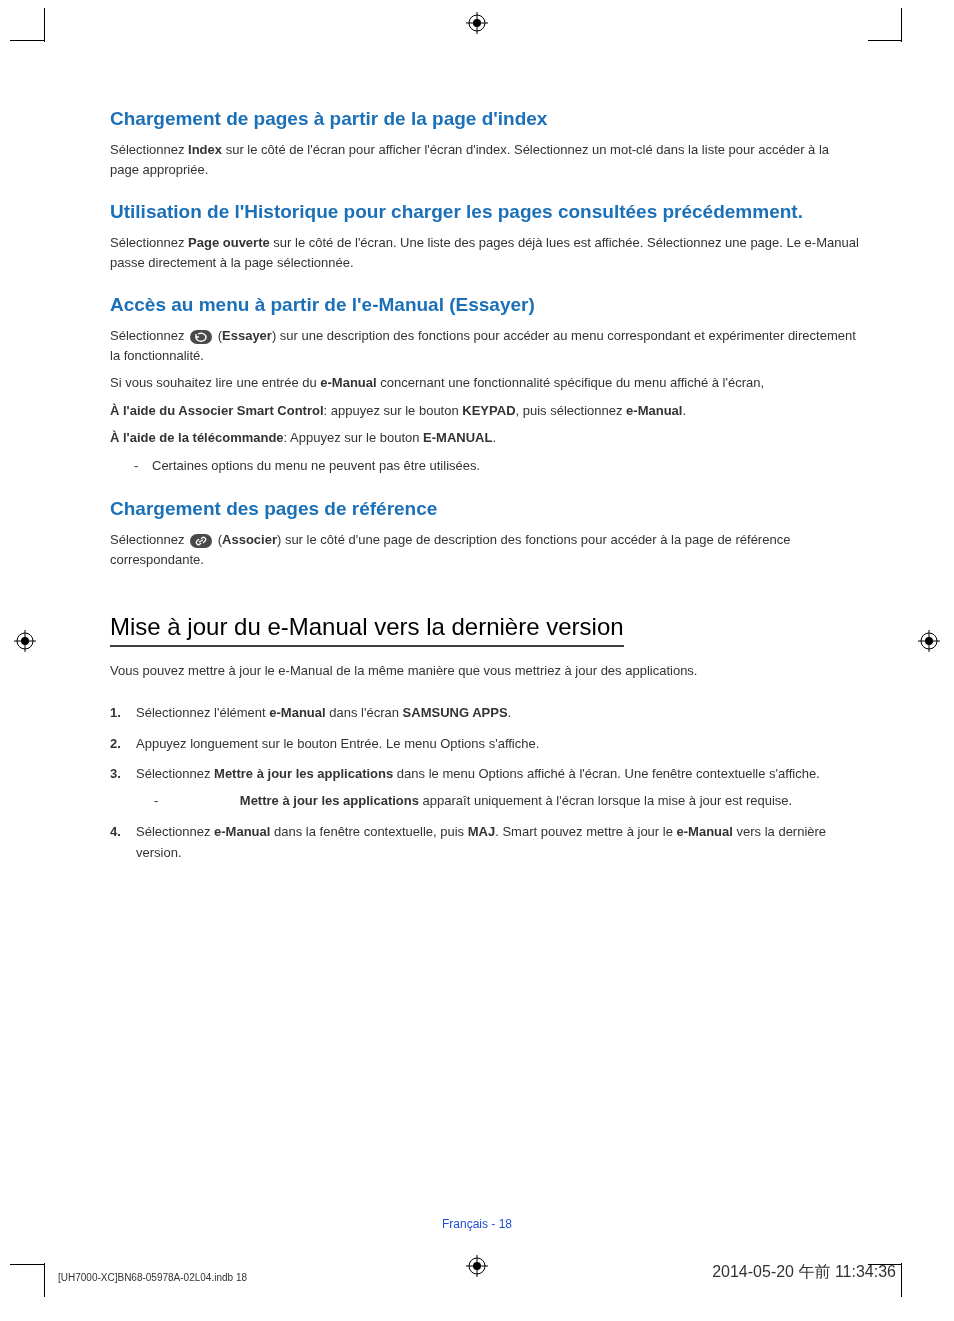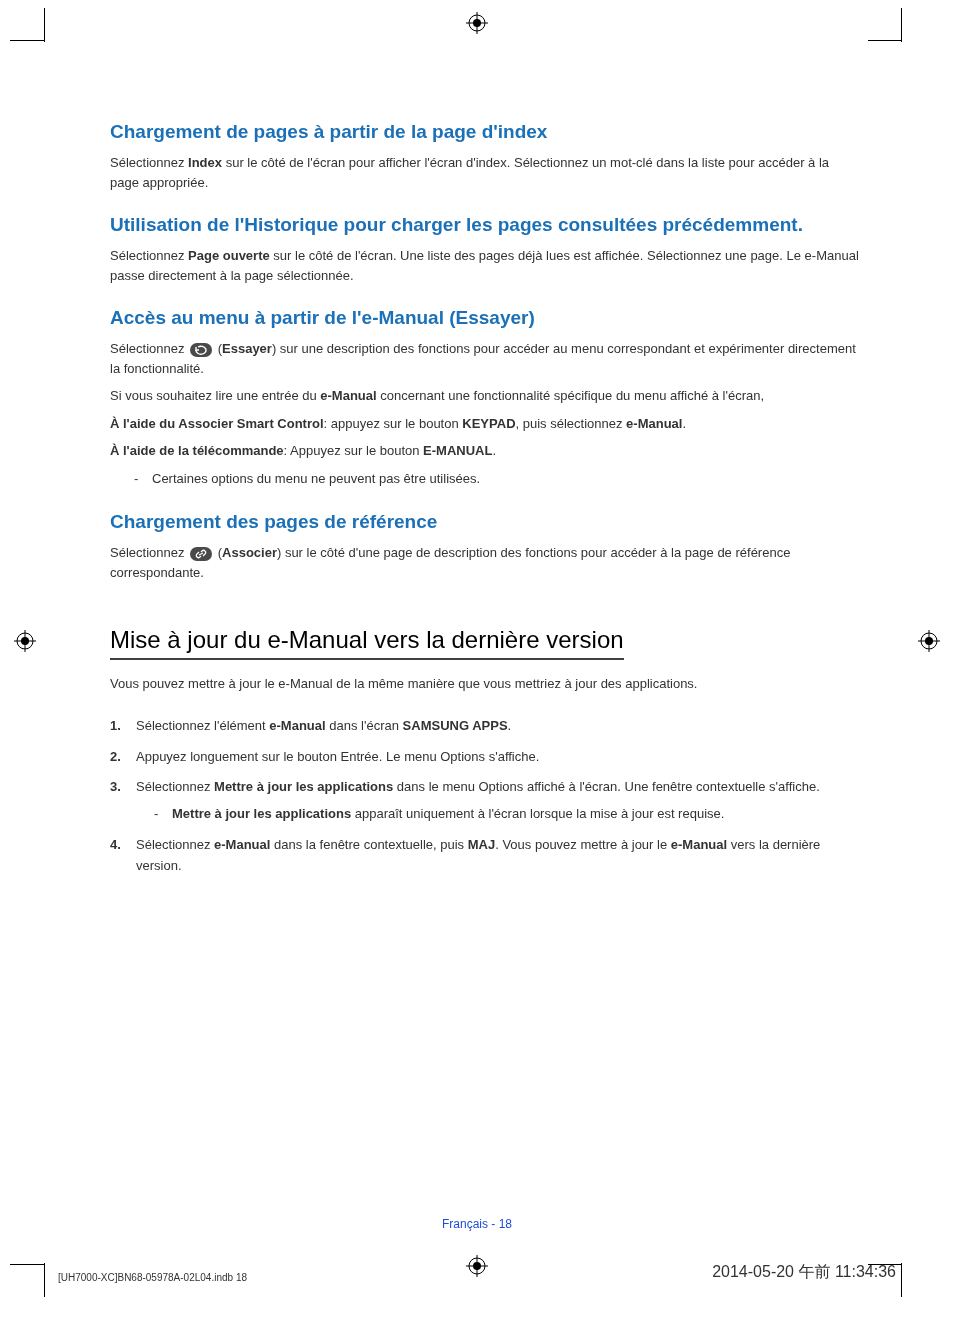--- a/index.html
+++ b/index.html
@@ -23,39 +23,39 @@
   .reg { position: absolute; width: 22px; height: 22px; }
   .reg svg { width: 22px; height: 22px; display: block; }
   .reg.top { top: 12px; left: 466px; }
   .reg.left { top: 630px; left: 14px; }
   .reg.right { top: 630px; right: 14px; }
   .reg.bottom { bottom: 44px; left: 466px; }
 
   .content { position: absolute; top: 108px; left: 110px; width: 750px; }
 
   h2.section { font-size: 19px; font-weight: bold; color: #1b70b8; margin-top: 22px; margin-bottom: 10px; }
-  h2.section:first-child { margin-top: 13px; }
+  h2.section:first-child { margin-top: 0; }
   p.body { font-size: 13px; line-height: 1.5; color: #333; margin-bottom: 8px; }
   .bold { font-weight: bold; }
 
   .icon-badge { display: inline-flex; align-items: center; justify-content: center; width: 22px; height: 14px; border-radius: 7px; background: #4a4a4a; color: #fff; vertical-align: middle; margin: 0 2px; }
   .icon-badge svg { width: 12px; height: 10px; }
 
   h1.major { font-size: 24px; font-weight: normal; color: #000000; border-bottom: 2px solid #404040; display: inline-block; padding-bottom: 4px; margin-top: 36px; margin-bottom: 14px; }
 
   ol.steps { list-style: none; padding-left: 0; margin-top: 22px; }
   ol.steps > li { position: relative; padding-left: 26px; font-size: 13px; line-height: 1.6; margin-bottom: 10px; color: #333; }
   ol.steps > li::before { content: attr(data-num) "."; position: absolute; left: 0; font-weight: bold; }
 
   ul.dash { list-style: none; padding-left: 24px; margin-top: 4px; }
   ul.dash > li { position: relative; padding-left: 18px; font-size: 13px; line-height: 1.6; color: #333; }
   ul.dash > li::before { content: "-"; position: absolute; left: 0; }
 
   .sub-dash { list-style: none; padding-left: 18px; margin-top: 6px; }
-  .sub-dash > li { position: relative; padding-left: 18px; font-size: 13px; line-height: 1.6; }
+  .sub-dash > li { position: relative; padding-left: 18px; font-size: 13px; line-height: 1.6; text-align: center; }
   .sub-dash > li::before { content: "-"; position: absolute; left: 0; }
 
   .footer-center { position: absolute; bottom: 90px; width: 100%; text-align: center; font-size: 12px; color: #1d4ed8; }
   .footer-left { position: absolute; bottom: 38px; left: 58px; font-size: 10px; color: #333; }
   .footer-right { position: absolute; bottom: 38px; right: 58px; font-size: 16px; color: #333; }
 </style>
 </head>
 <body>
 <div class="page">
 
@@ -176,21 +176,21 @@
           <li>
             <span class="bold">Mettre à jour les applications</span>
             <span> apparaît uniquement à l'écran lorsque la mise à jour est requise.</span>
           </li>
         </ul>
       </li>
       <li data-num="4">
         <span>Sélectionnez </span>
         <span class="bold">e-Manual</span>
         <span> dans la fenêtre contextuelle, puis </span>
-        <span class="bold">MAJ</span><span>. Vous pouvez mettre à jour le </span>
+        <span class="bold">MAJ</span><span>. Smart pouvez mettre à jour le </span>
         <span class="bold">e-Manual</span>
         <span> vers la dernière version.</span>
       </li>
     </ol>
 
   </div>
 
   <div class="footer-center">Français - 18</div>
   <div class="footer-left">[UH7000-XC]BN68-05978A-02L04.indb   18</div>
   <div class="footer-right">2014-05-20   午前 11:34:36</div>

